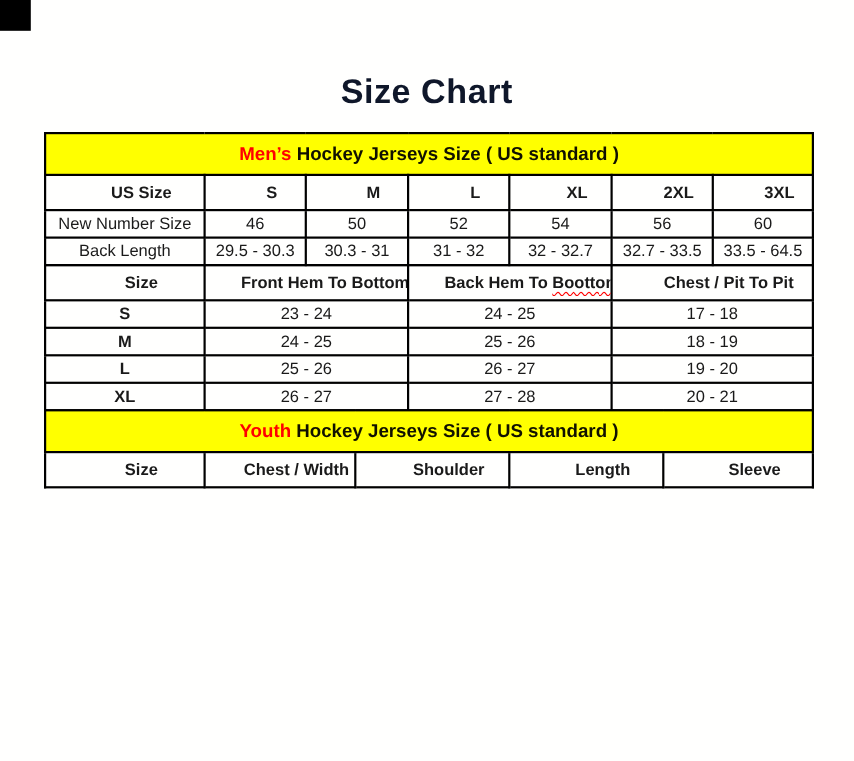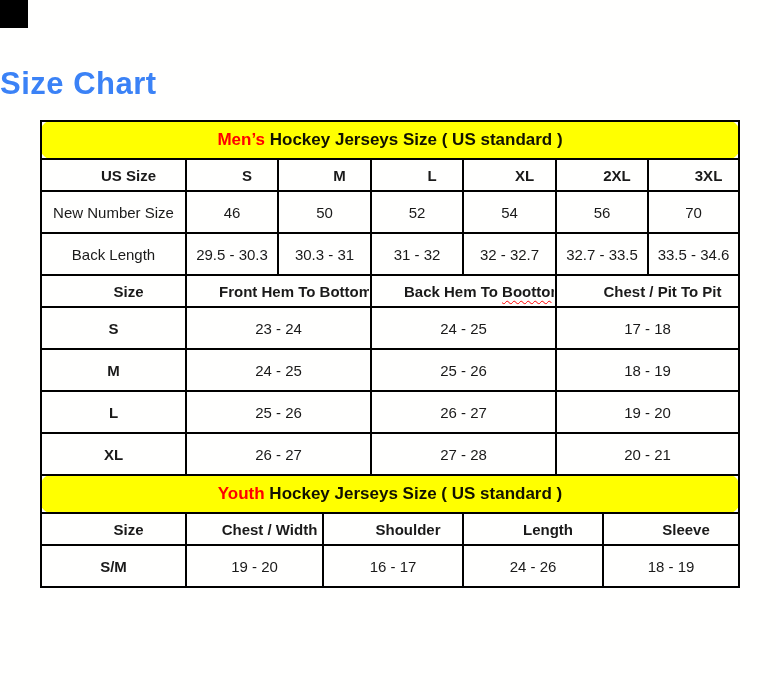--- a/index.html
+++ b/index.html
@@ -2,39 +2,39 @@
 <html><head>
 <meta charset="utf-8">
 <style>
   html,body{margin:0;padding:0;}
   body{
     width:776px;height:692px;position:relative;overflow:hidden;
     background:#fffffe;font-family:"Liberation Sans",sans-serif;
   }
   .corner-artifact{position:absolute;top:0;left:0;width:28px;height:28px;background:#000;}
   .page-title{
-    position:absolute;top:66px;left:0;width:776px;
-    font-size:31px;font-weight:bold;color:#3b82f6;letter-spacing:0.5px;
+    position:absolute;top:66px;left:0;width:776px;text-align:center;
+    font-size:31px;font-weight:bold;color:#0f172a;letter-spacing:0.5px;
   }
   .tables{position:absolute;top:120px;left:40px;width:698px;}
   table{border-collapse:collapse;table-layout:fixed;width:698px;}
   table.follow{margin-top:-2px;}
   th,td{
     border:2px solid #000;text-align:center;vertical-align:middle;
     font-size:15px;color:#1a1a1a;padding:2px 2px;overflow:hidden;white-space:nowrap;
   }
-  th{font-weight:bold;border-radius:10px;}
+  th{font-weight:bold;}
   td{font-weight:normal;}
   td.bold{font-weight:bold;}
   .band-cell{
     background:#ffff00;height:32px;font-size:17px;font-weight:bold;color:#111100;
   }
   .band-cell .hl{color:#ff0000;}
   .head-row th{height:26px;padding-left:32px;}
-  .data-row{height:42px;}
+  .data-row{height:25px;}
   .misspelled{
     text-decoration-line:underline;
     text-decoration-style:wavy;
     text-decoration-color:#ff0000;
     text-decoration-thickness:1px;
     text-underline-offset:3px;
   }
 </style>
 </head>
 <body>
@@ -68,30 +68,30 @@
       <th>2XL</th>
       <th>3XL</th>
     </tr>
     <tr class="data-row">
       <td>New Number Size</td>
       <td>46</td>
       <td>50</td>
       <td>52</td>
       <td>54</td>
       <td>56</td>
-      <td>70</td>
+      <td>60</td>
     </tr>
     <tr class="data-row">
       <td>Back Length</td>
       <td>29.5 - 30.3</td>
       <td>30.3 - 31</td>
       <td>31 - 32</td>
       <td>32 - 32.7</td>
       <td>32.7 - 33.5</td>
-      <td>33.5 - 34.6</td>
+      <td>33.5 - 64.5</td>
     </tr>
   </tbody>
     </table>
 
   <table class="follow">
     <colgroup>
       <col style="width:145px">
         <col style="width:185px">
         <col style="width:185px">
         <col style="width:183px">
@@ -142,23 +142,16 @@
         <tr>
       <th class="band-cell" colspan="5"><span class="hl">Youth</span><span> Hockey Jerseys Size ( US standard )</span></th>
     </tr>
     <tr class="head-row">
       <th>Size</th>
       <th>Chest / Width</th>
       <th>Shoulder</th>
       <th>Length</th>
       <th>Sleeve</th>
     </tr>
-    <tr class="data-row">
-      <td class="bold">S/M</td>
-      <td>19 - 20</td>
-      <td>16 - 17</td>
-      <td>24 - 26</td>
-      <td>18 - 19</td>
-    </tr>
   </tbody>
     </table>
 
 </div>
 
 </body></html>

